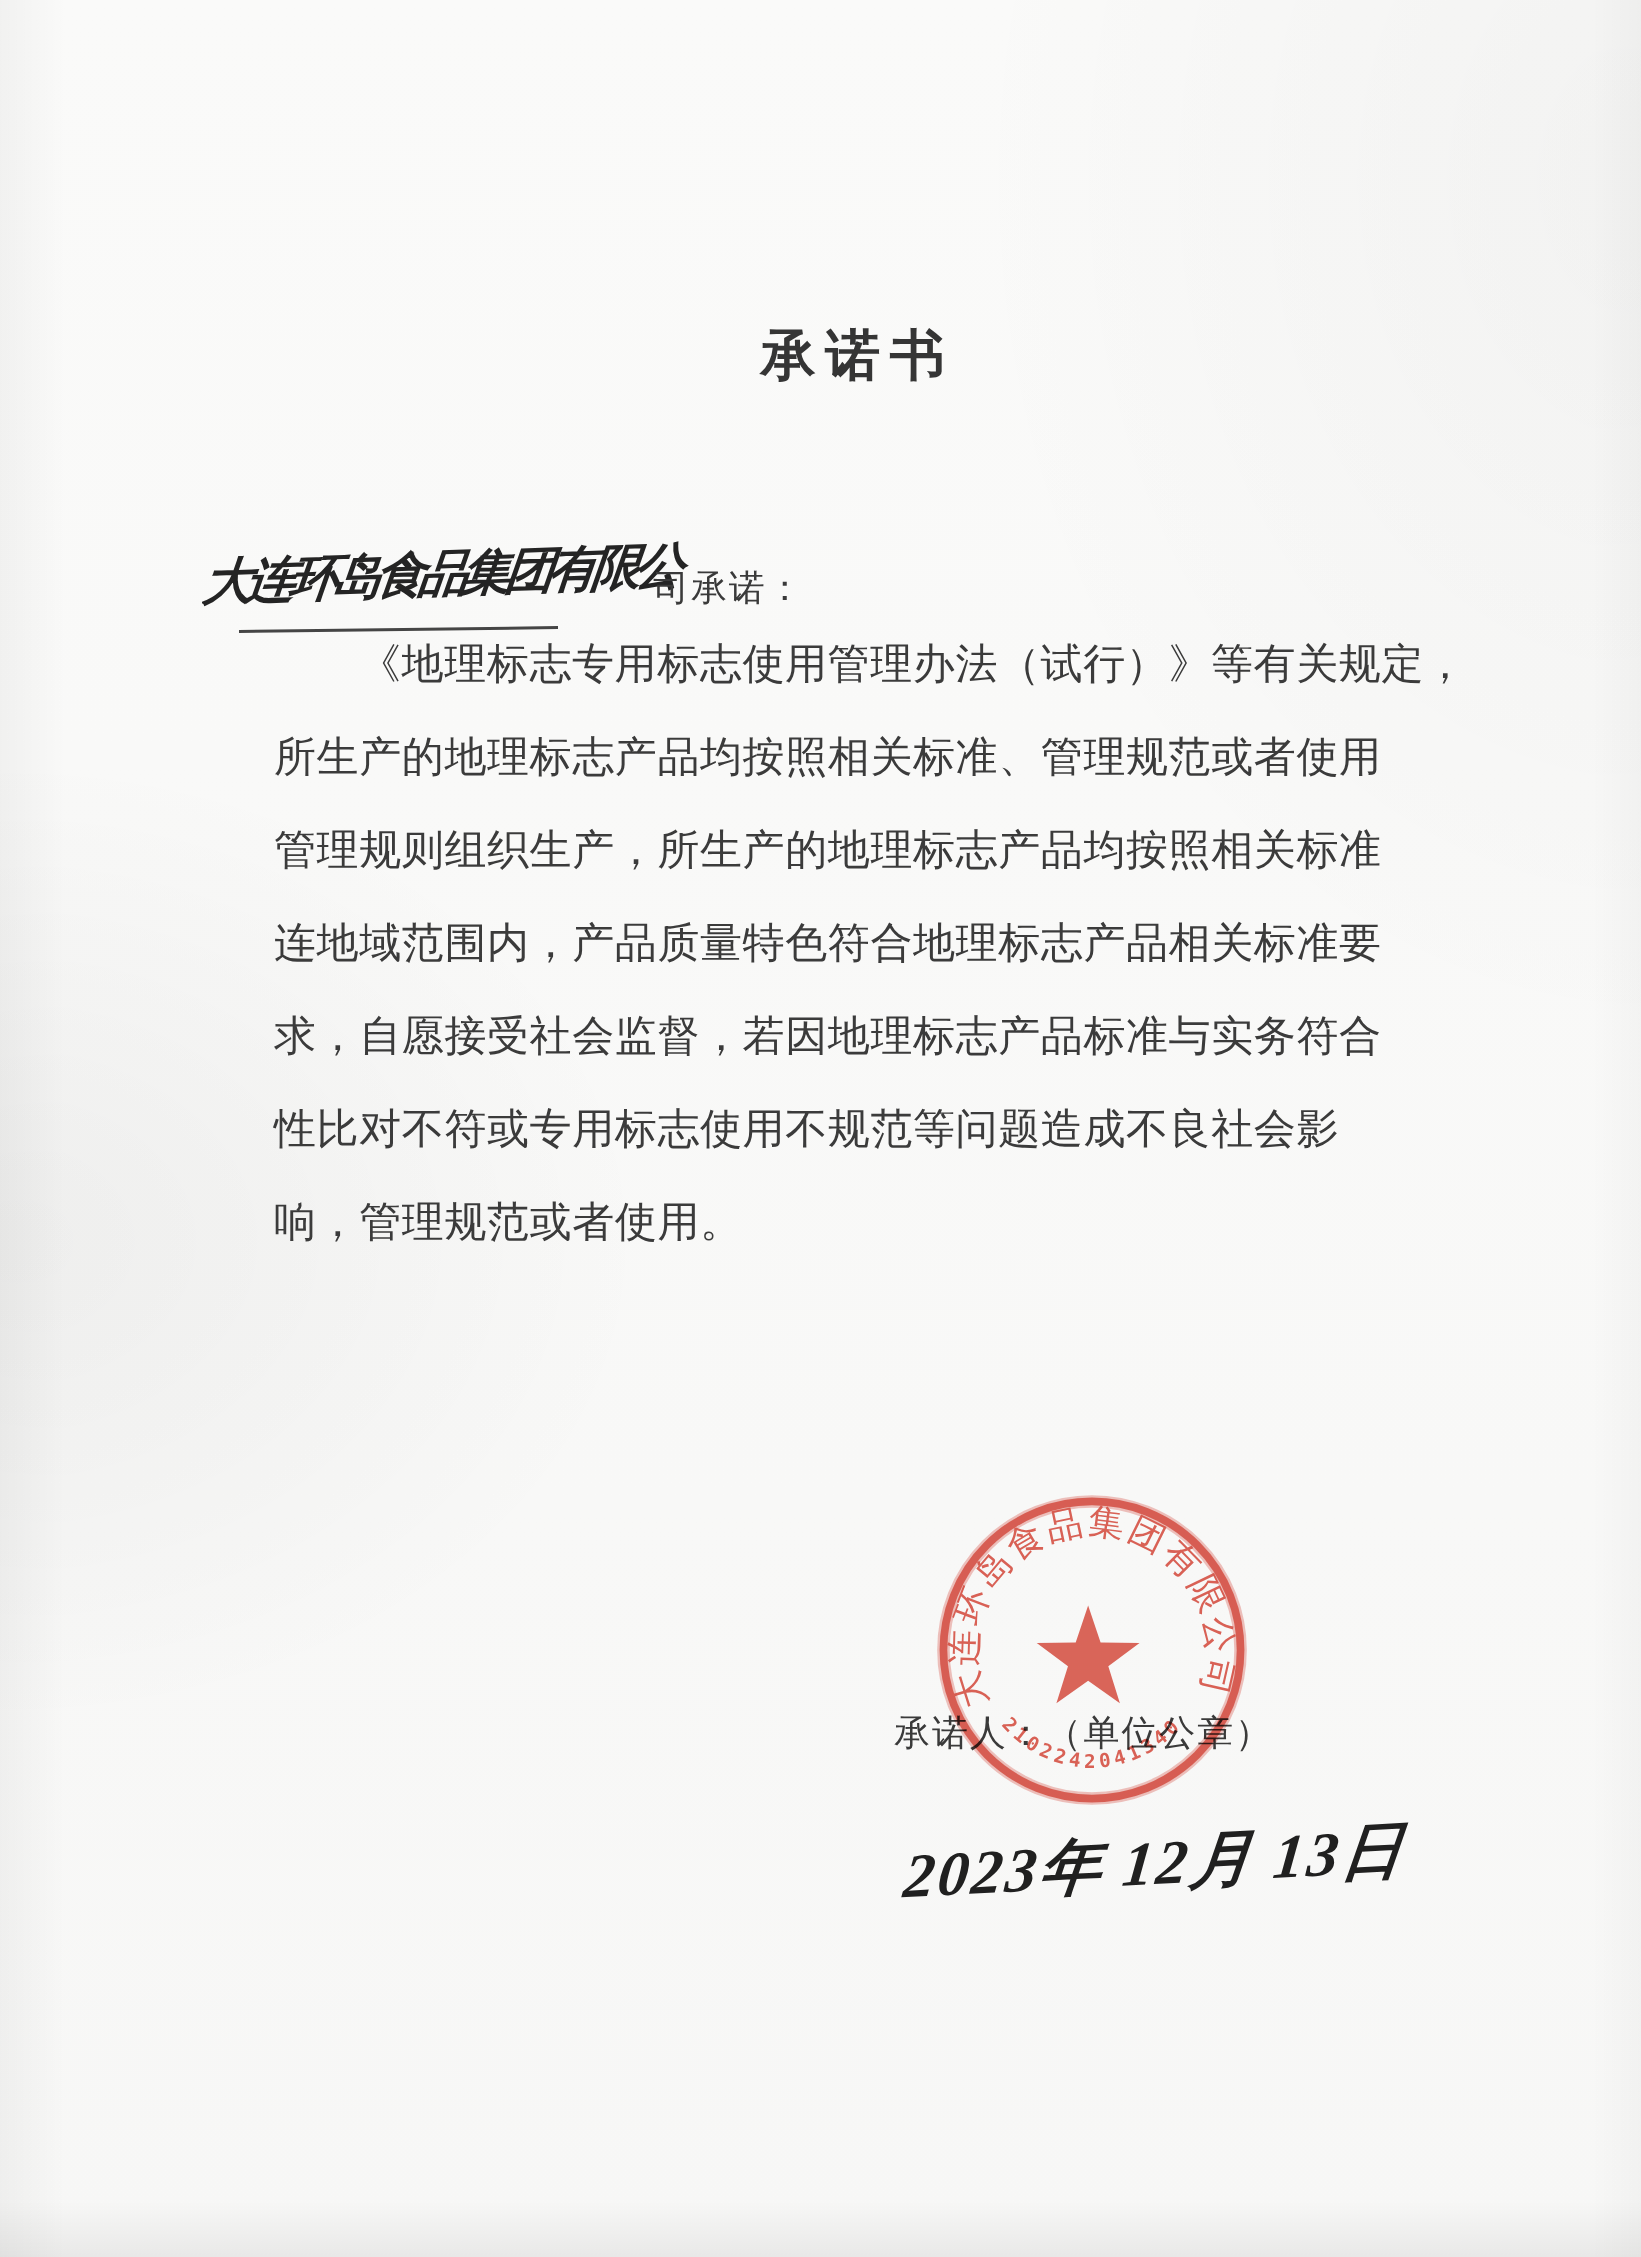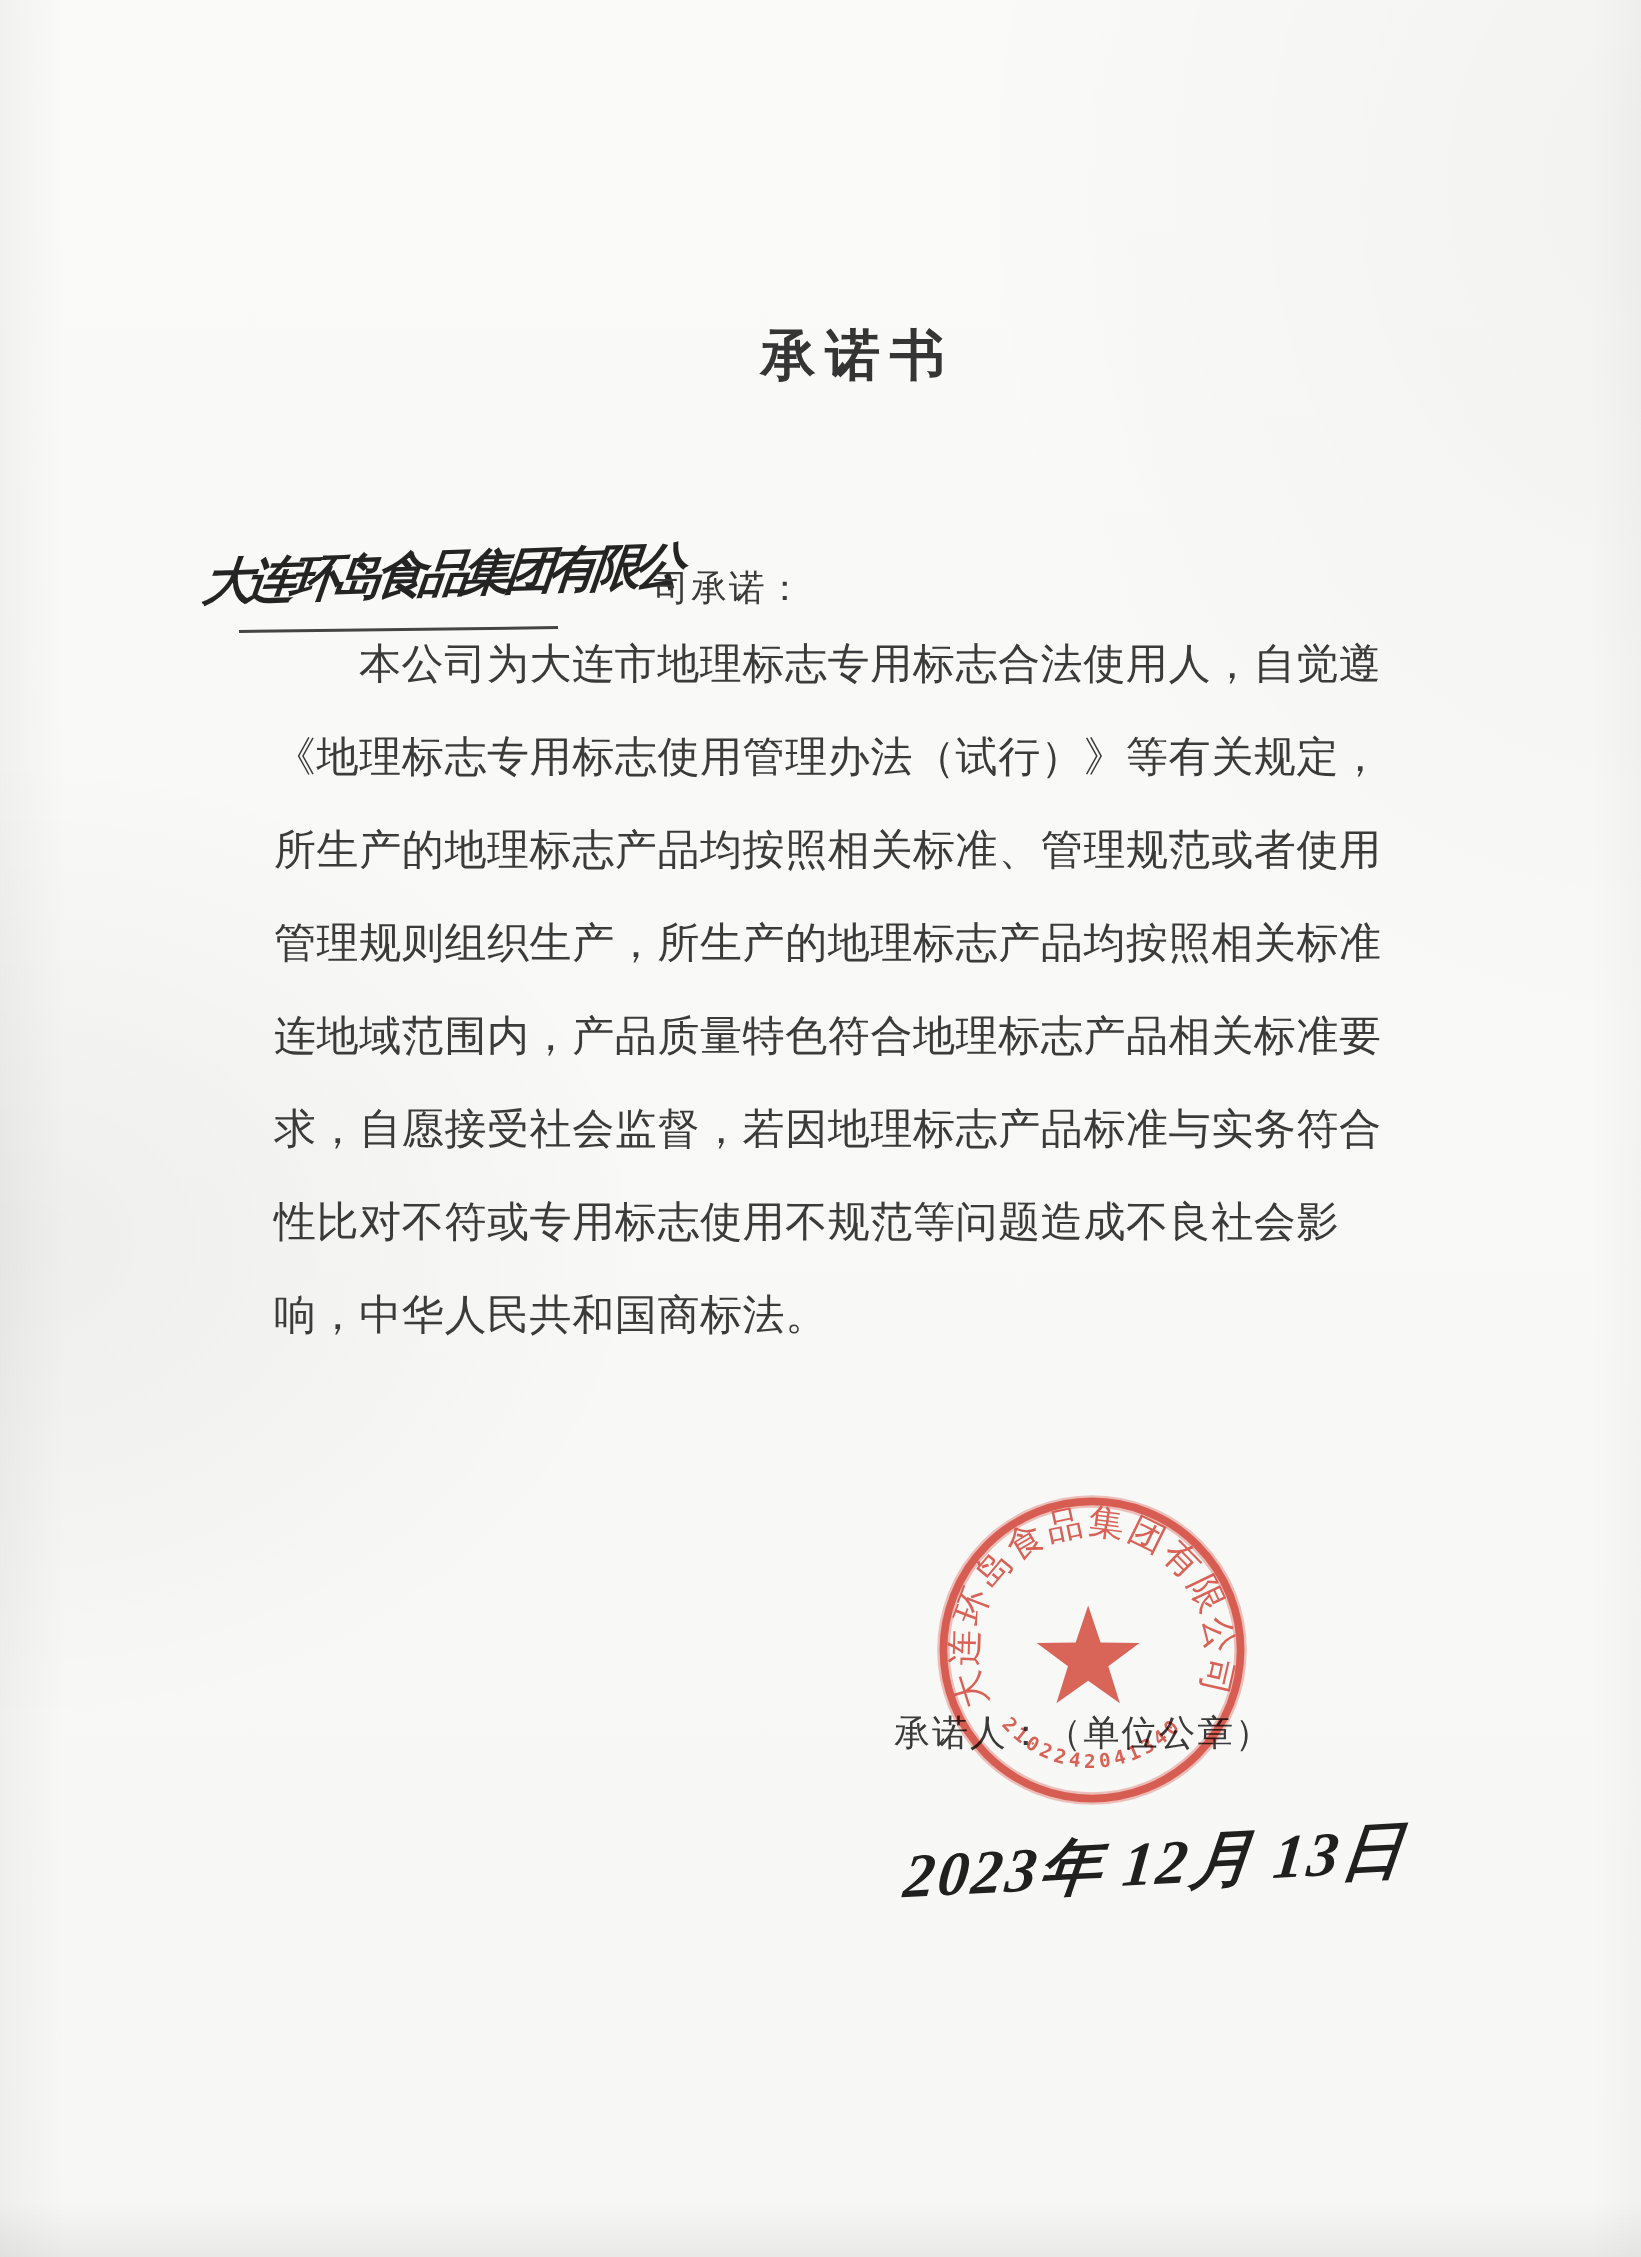--- a/index.html
+++ b/index.html
@@ -69,28 +69,27 @@
 
 <div class="page">
 
   <div class="title">承诺书</div>
 
   <div class="salutation-hand">大连环岛食品集团有限公</div>
   <div class="salutation-underline"></div>
   <div class="salutation-printed">司承诺：</div>
 
   <div class="body-block">
-    <div class="body-line">本公司为大连市地理标志专用标志合法使用人，自觉遵</div>
     <div class="body-line">《地理标志专用标志使用管理办法（试行）》等有关规定，</div>
     <div class="body-line">所生产的地理标志产品均按照相关标准、管理规范或者使用</div>
     <div class="body-line">管理规则组织生产，所生产的地理标志产品均按照相关标准</div>
     <div class="body-line">连地域范围内，产品质量特色符合地理标志产品相关标准要</div>
     <div class="body-line">求，自愿接受社会监督，若因地理标志产品标准与实务符合</div>
     <div class="body-line">性比对不符或专用标志使用不规范等问题造成不良社会影</div>
-    <div class="body-line">响，中华人民共和国商标法。</div>
+    <div class="body-line">响，管理规范或者使用。</div>
   </div>
 
   <div class="sign-label">承诺人：（单位公章）</div>
 
   <svg class="stamp" viewBox="0 0 340 340" xmlns="http://www.w3.org/2000/svg">
     <defs>
       <path id="arcTop" d="M 63.1 224.5 A 120 120 0 1 1 276.9 224.5" fill="none"></path>
       <path id="arcBottom" d="M 73.9 245.1 A 122 122 0 0 0 266.1 245.1" fill="none"></path>
     </defs>
 

